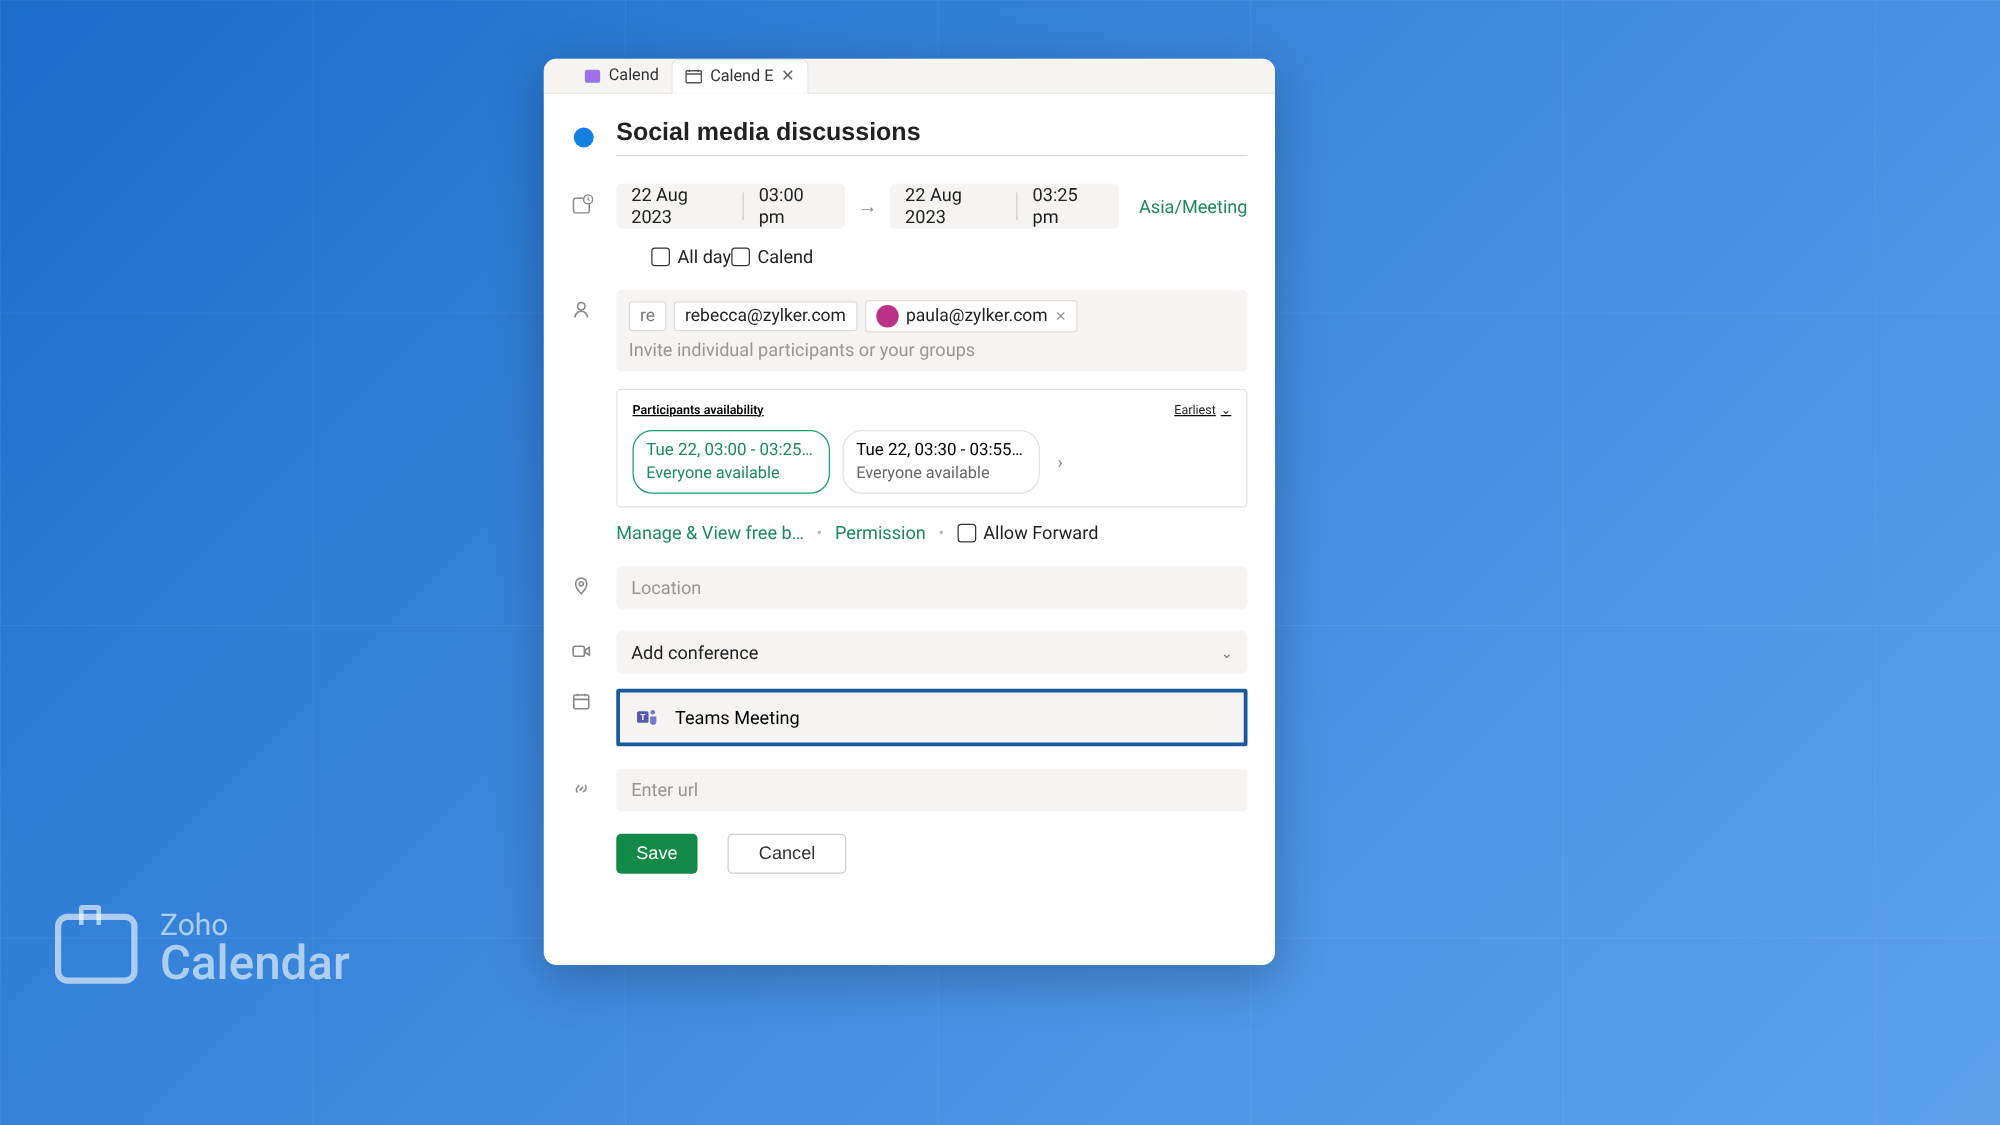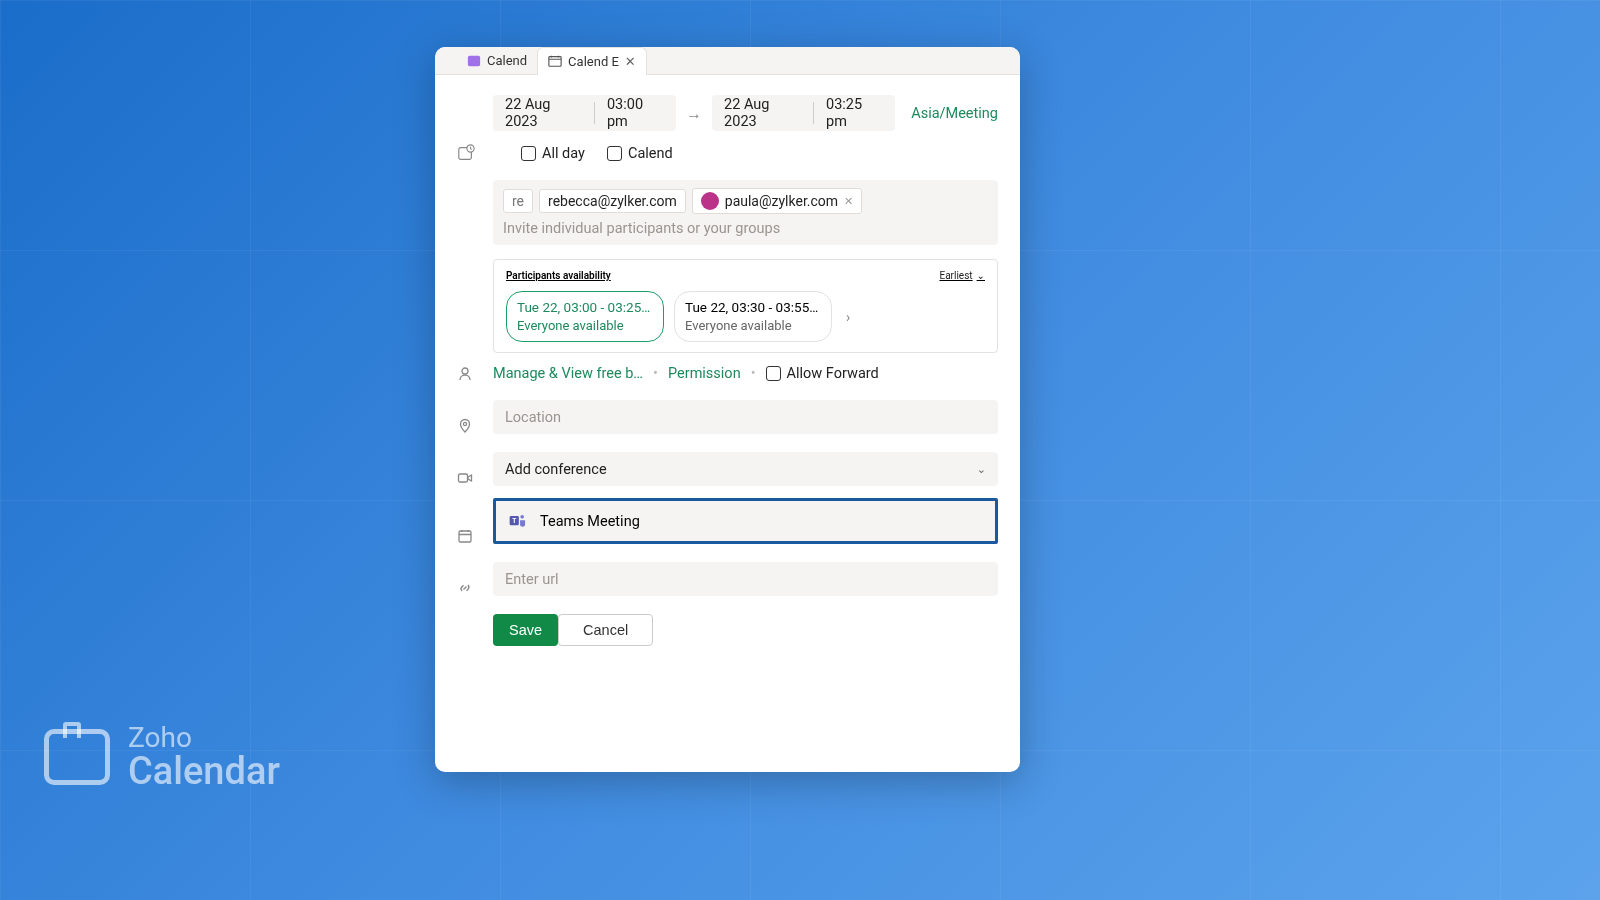--- a/index.html
+++ b/index.html
@@ -36,38 +36,38 @@
   padding: 4px 10px; font-size: 13px; color: #333;
   height: 28px; position: relative;
 }
 .tab.active {
   background: #fff; border-radius: 6px 6px 0 0;
   border: 1px solid #e4e1de; border-bottom: none;
 }
 .tab-close { font-size: 13px; color: #666; cursor: pointer; }
 .tab-icon { width: 14px; height: 14px; }
 .content { flex: 1; padding: 20px 22px 14px 22px; overflow: hidden; }
-.row { display: flex; align-items: flex-end; margin-bottom: 18px; }
+.row { display: flex; align-items: flex-start; margin-bottom: 18px; }
 .row-icon { width: 22px; text-align: center; color: #888; font-size: 15px; padding-top: 8px; flex-shrink: 0; margin-right: 14px; }
 .row-body { flex: 1; }
 .title-row { display: flex; align-items: center; margin-bottom: 22px; }
 .color-dot { width: 16px; height: 16px; border-radius: 50%; background: #1280e3; margin-left: 2px; margin-right: 18px; flex-shrink: 0; }
 .title-input {
   font-size: 20px; font-weight: 700; color: #222; border: none; border-bottom: 1px solid #ddd;
   outline: none; width: 100%; padding-bottom: 6px;
 }
 .datetime-row { display: flex; align-items: center; gap: 10px; }
 .dt-box {
   background: #f5f4f3; border-radius: 4px; display: flex; align-items: center; height: 36px;
 }
 .dt-part { padding: 0 12px; font-size: 14.5px; color: #222; }
 .dt-sep { width: 1px; height: 22px; background: #ccc; }
 .arrow { color: #888; font-size: 16px; }
 .timezone { color: #1d8a5e; font-size: 14.5px; margin-left: 6px; }
-.checks { display: flex; gap: 22px; margin-top: 14px; padding-left: 28px; }
+.checks { display: flex; margin-top: 14px; padding-left: 28px; }
 .check { display: flex; align-items: center; gap: 6px; font-size: 14.5px; color: #222; }
 .checkbox { width: 15px; height: 15px; border: 1.5px solid #333; border-radius: 3px; }
 .participants-box {
   background: #f5f4f3; border-radius: 4px; padding: 8px 10px;
 }
 .chips { display: flex; align-items: center; gap: 6px; flex-wrap: wrap; margin-bottom: 6px; }
 .chip {
   background: #fff; border: 1px solid #e0dcd8; border-radius: 3px;
   display: flex; align-items: center; gap: 6px; padding: 3px 8px; font-size: 14px; color: #222;
 }
@@ -97,31 +97,31 @@
   background: #f5f4f3; border-radius: 4px; height: 34px;
   display: flex; align-items: center; padding: 0 12px; font-size: 14.5px; color: #9b958f;
 }
 .dropdown-field { justify-content: space-between; color: #222; }
 .dropdown-caret { color: #666; font-size: 11px; }
 .teams-option {
   border: 3px solid #19599e; background: #f5f4f3; border-radius: 2px;
   margin-top: 6px; padding: 10px 12px; display: flex; align-items: center; gap: 12px; font-size: 14.5px;
 }
 .teams-icon { width: 20px; height: 20px; }
-.footer-row { display: flex; gap: 0; padding: 0 0 6px 36px; margin-top: 12px; }
+.footer-row { display: flex; gap: 24px; padding: 0 0 6px 36px; margin-top: 12px; }
 .btn-save { background: #128a47; color: #fff; border: none; border-radius: 4px; padding: 7px 16px; font-size: 14.5px; cursor: pointer; }
 .btn-cancel { background: #fff; color: #333; border: 1px solid #ccc; border-radius: 4px; padding: 7px 24px; font-size: 14.5px; cursor: pointer; }
 .logo {
   position: absolute; left: 44px; bottom: 110px; color: rgba(255,255,255,0.6);
   display: flex; align-items: center; gap: 18px;
 }
 .logo-icon { width: 66px; height: 56px; border: 5px solid rgba(255,255,255,0.6); border-radius: 10px; position: relative; }
 .logo-icon::before { content: ""; position: absolute; top: -12px; left: 14px; width: 10px; height: 12px; border: 4px solid rgba(255,255,255,0.6); border-bottom: none; border-radius: 3px 3px 0 0; background: transparent; }
 .logo-text { display: flex; flex-direction: column; line-height: 1; }
-.logo-text .l1 { font-size: 28px; font-weight: 400; }
+.logo-text .l1 { font-size: 24px; font-weight: 400; }
 .logo-text .l2 { font-size: 38px; font-weight: 500; }
 svg { display: block; }
 </style>
 </head>
 <body>
 
 <div class="bg-grid"></div>
 
 <div class="logo">
   <div class="logo-icon"></div>
@@ -145,20 +145,24 @@
           <rect x="1" y="3" width="14" height="11" rx="1" fill="none" stroke="#555" stroke-width="1.3"></rect>
           <path d="M4 2v2M12 2v2M1 6h14" stroke="#555" stroke-width="1.3"></path>
         </svg>
       <span>Calend E</span>
       <span class="tab-close">✕</span>
     </div>
   </div>
 
   <div class="content">
 
+    <div class="title-row">
+      <div class="color-dot"></div>
+      <input class="title-input" value="Social media discussions" style="">
+    </div>
 
     <div class="row">
       <div class="row-icon">
         <svg width="18" height="18" viewBox="0 0 20 20">
             <rect x="2" y="4" width="14" height="13" rx="2" fill="none" stroke="#888" stroke-width="1.3"></rect>
             <circle cx="15" cy="5" r="4" fill="#fff" stroke="#888" stroke-width="1.3"></circle>
             <path d="M15 3v2l1.2 1.2" stroke="#888" stroke-width="1.2" fill="none"></path>
           </svg>
       </div>
       <div class="row-body">

